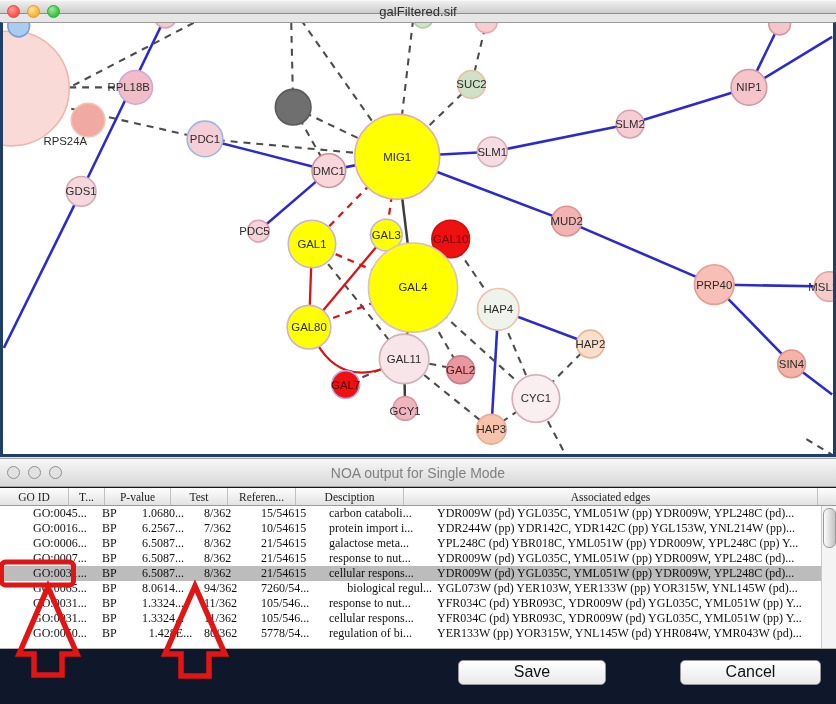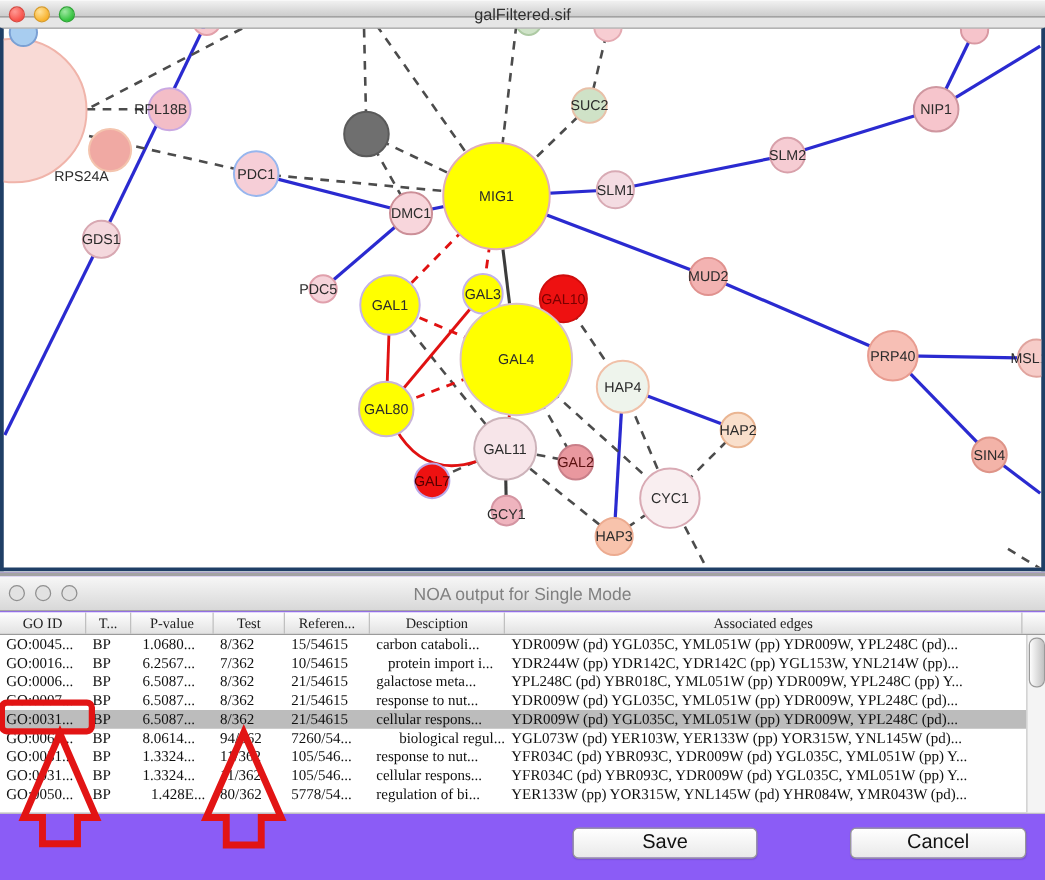--- a/index.html
+++ b/index.html
@@ -29,21 +29,21 @@
   .net-canvas-wrap{
     position:absolute;left:0;top:22px;width:836px;height:435px;
     background:#ffffff;box-sizing:border-box;
     border-left:3px solid #1f3f66;border-right:3px solid #1f3f66;
     border-bottom:3px solid #1f3f66;border-top:1px solid #9a9a9a;
   }
   #net-svg{display:block;width:100%;height:100%;}
   
   .noa-window{
     position:absolute;left:0;top:458px;width:836px;height:246px;
-    background:#8b5cf6;border-top:3px solid #a3a3a3;box-sizing:border-box;
+    background:#0f172a;border-top:1px solid #a3a3a3;box-sizing:border-box;
   }
   .noa-titlebar{
     position:relative;height:28px;
     background:linear-gradient(#f7f7f7,#d8d8d8);
     border-bottom:1px solid #a6a6a6;box-sizing:border-box;
   }
   .noa-titlebar .title{
     position:absolute;left:0;right:0;top:6px;text-align:center;
     font-size:14px;color:#808080;
   }
@@ -57,21 +57,21 @@
     display:flex;height:18px;
     background:linear-gradient(#fefefe,#e2e2e2);
     border-bottom:1px solid #9b9b9b;box-sizing:border-box;
   }
   .th{
     font-size:11.5px;color:#1d1d1d;text-align:center;line-height:18px;
     border-right:1px solid #c0c0c0;box-sizing:border-box;
     overflow:hidden;white-space:nowrap;flex:0 0 auto;
   }
   .tbl-body{position:absolute;left:0;top:18px;right:15px;bottom:0;overflow:hidden;}
-  .tr{display:flex;height:15px;}
+  .tr{display:flex;height:15px;padding-left:28px;}
   .tr.selected{background:#bcbcbc;}
   .td{
     font-size:12px;color:#101010;line-height:15px;padding-left:5px;
     overflow:hidden;white-space:nowrap;box-sizing:border-box;flex:0 0 auto;
   }
   .scrollbar{
     position:absolute;top:18px;right:0;width:15px;bottom:0;
     background:#f4f4f4;border-left:1px solid #c9c9c9;box-sizing:border-box;
   }
   .scroll-thumb{
@@ -322,21 +322,21 @@
           <div class="td" style="width: 68px;">15/54615</div>
           <div class="td" style="width: 108px;">carbon cataboli...</div>
           <div class="td" style="width: 414px;">YDR009W (pd) YGL035C, YML051W (pp) YDR009W, YPL248C (pd)...</div>
         </div>
         <div class="tr">
           <div class="td" style="width: 69px;">GO:0016...</div>
           <div class="td" style="width: 36px;">BP</div>
           <div class="td" style="width: 66px; padding-left: 9px;">6.2567...</div>
           <div class="td" style="width: 57px;">7/362</div>
           <div class="td" style="width: 68px;">10/54615</div>
-          <div class="td" style="width: 108px; text-align: center;">protein import i...</div>
+          <div class="td" style="width: 108px;">protein import i...</div>
           <div class="td" style="width: 414px;">YDR244W (pp) YDR142C, YDR142C (pp) YGL153W, YNL214W (pp)...</div>
         </div>
         <div class="tr">
           <div class="td" style="width: 69px;">GO:0006...</div>
           <div class="td" style="width: 36px;">BP</div>
           <div class="td" style="width: 66px; padding-left: 9px;">6.5087...</div>
           <div class="td" style="width: 57px;">8/362</div>
           <div class="td" style="width: 68px;">21/54615</div>
           <div class="td" style="width: 108px;">galactose meta...</div>
           <div class="td" style="width: 414px;">YPL248C (pd) YBR018C, YML051W (pp) YDR009W, YPL248C (pp) Y...</div>

